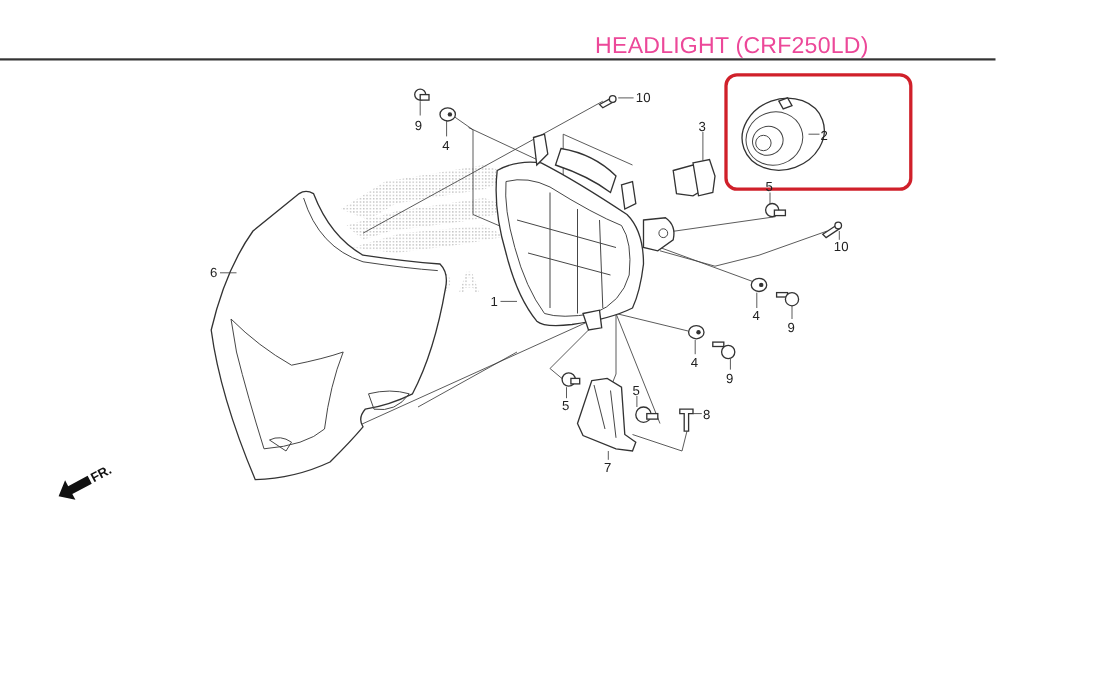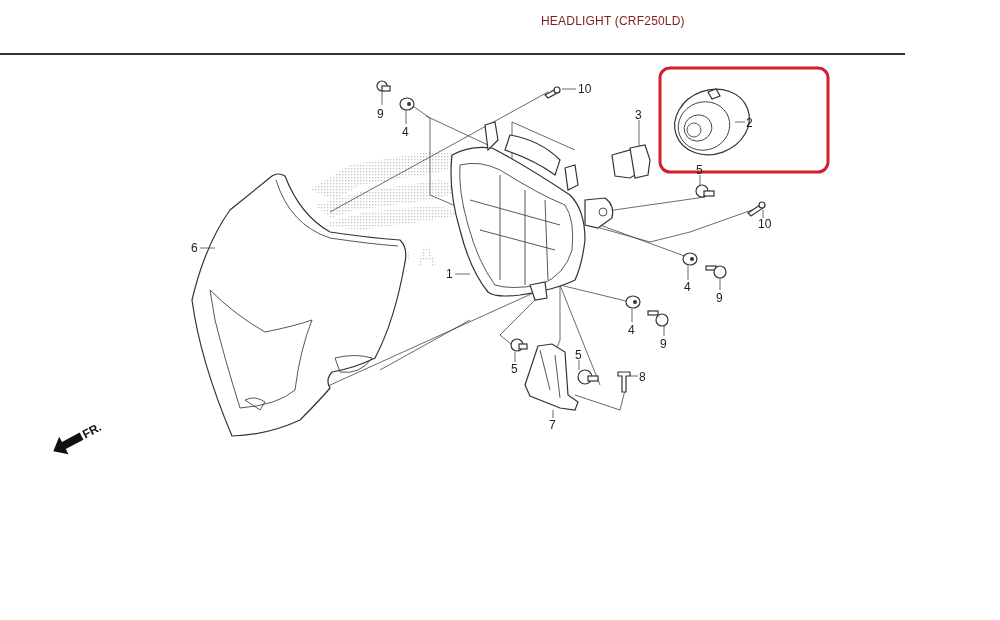--- a/index.html
+++ b/index.html
@@ -1,17 +1,17 @@
 <!DOCTYPE html>
 <html><head>
   <meta charset="utf-8">
   <style>
     html, body { margin: 0; padding: 0; background: #ffffff; }
     body { width: 1000px; height: 620px; position: relative; overflow: hidden; font-family: "Liberation Sans", sans-serif; }
-    .title { position: absolute; left: 541px; top: 14px; font-size: 12px; color: #7f1d1d; letter-spacing: 0.2px; }
+    .title { position: absolute; left: 541px; top: 30px; font-size: 21px; color: #ec4899; letter-spacing: 0.2px; }
     .rule { position: absolute; left: 0; top: 53px; width: 905px; height: 2px; background: #333333; }
     svg.diagram { position: absolute; left: 0; top: 0; }
     .callout { font-family: "Liberation Sans", sans-serif; font-size: 12px; fill: #222222; }
     .fr-label { font-family: "Liberation Sans", sans-serif; font-size: 12px; font-weight: bold; fill: #111111; }
     .part { stroke: #333; fill: #fff; stroke-width: 1.2; }
     .thin { stroke: #444; fill: none; stroke-width: 0.9; }
     .leader { stroke: #444; stroke-width: 0.8; fill: none; }
   </style>
 </head>
 <body>

